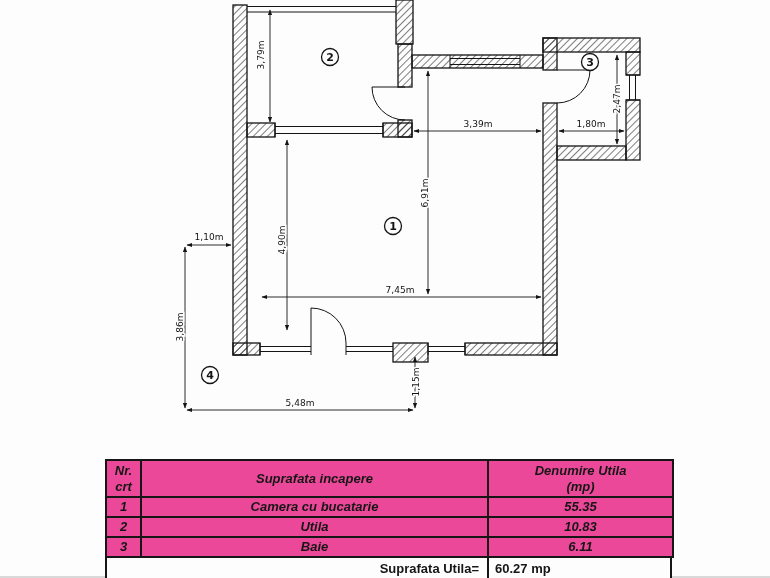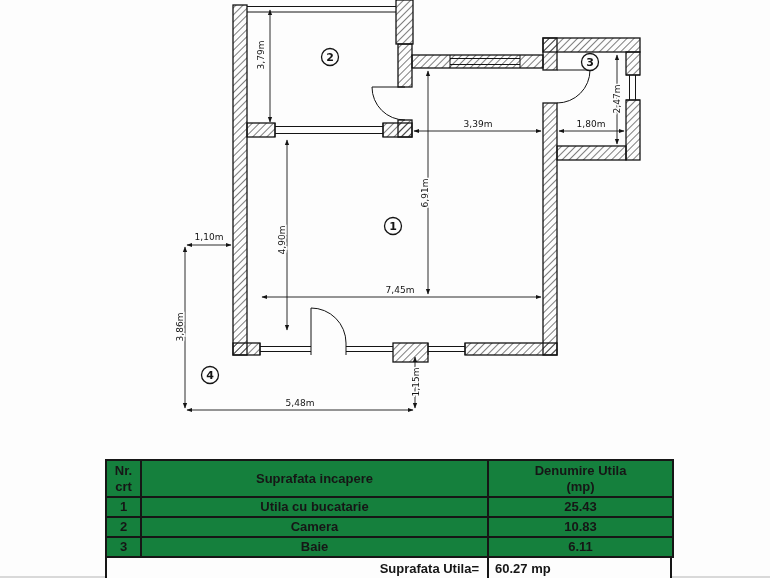--- a/index.html
+++ b/index.html
@@ -12,21 +12,21 @@
   svg.plan { position:absolute; top:0; left:0; }
   svg text { font-family:"DejaVu Sans", sans-serif; }
   text.dim {
     font-size:9px; fill:#141414; text-anchor:middle;
     stroke:#fdfdfd; stroke-width:3px; paint-order:stroke;
   }
   text.roomnum { font-size:11px; font-weight:bold; fill:#141414; text-anchor:middle; }
 
   table.areas {
     position:absolute; left:105px; top:459px; width:567px;
-    border-collapse:collapse; table-layout:fixed; background:#15803d;
+    border-collapse:collapse; table-layout:fixed; background:#ec4899;font-style:italic;
   }
   table.areas th, table.areas td {
     border:2px solid #161616; text-align:center; color:#161616;
     font-weight:bold; padding:0;
   }
   table.areas th { font-size:13px; height:37px; line-height:1.2; }
   table.areas td { font-size:13px; height:18px; line-height:18px; }
 
   .total {
     position:absolute; left:105px; top:556px; width:567px; height:26px;
@@ -195,26 +195,26 @@
         <th>Suprafata incapere</th>
         <th>
           <span>Denumire Utila</span><br>
           <span>(mp)</span>
         </th>
       </tr>
     </thead>
     <tbody>
       <tr>
         <td>1</td>
-        <td>Utila cu bucatarie</td>
-        <td>25.43</td>
+        <td>Camera cu bucatarie</td>
+        <td>55.35</td>
       </tr>
       <tr>
         <td>2</td>
-        <td>Camera</td>
+        <td>Utila</td>
         <td>10.83</td>
       </tr>
       <tr>
         <td>3</td>
         <td>Baie</td>
         <td>6.11</td>
       </tr>
     </tbody>
   </table>
 

